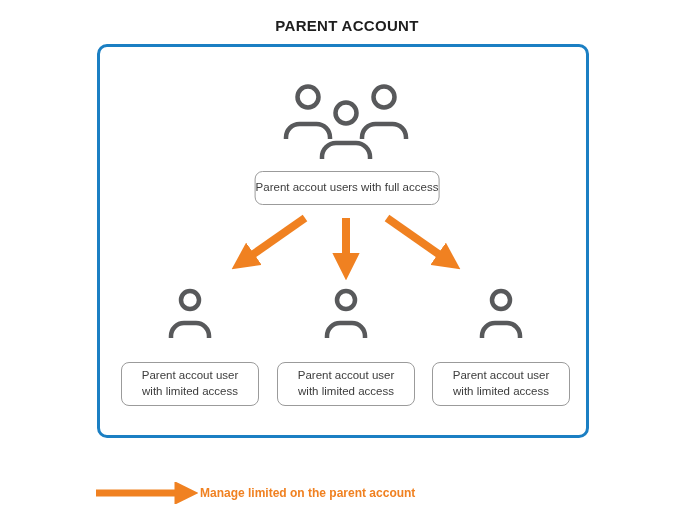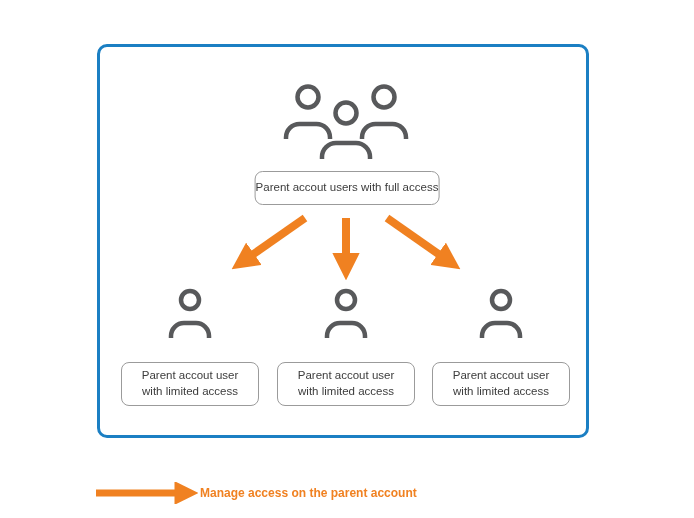--- a/index.html
+++ b/index.html
@@ -101,20 +101,21 @@
     font-size: 12px;
     font-weight: bold;
     color: #f08121;
   }
 </style>
 </head>
 <body>
 
 <div class="canvas">
 
+  <div class="diagram-title">PARENT ACCOUNT</div>
 
   <div class="main-box"></div>
 
   <svg class="icon-group" viewBox="0 0 132 80" aria-hidden="true">
     <g stroke="#58595b" stroke-width="4.5" fill="#ffffff">
 
       <circle cx="28" cy="15" r="10.5"></circle>
       <path d="M6 57 v-1.5 a13.5 13.5 0 0 1 13.5 -13.5 h17 a13.5 13.5 0 0 1 13.5 13.5 v1.5"></path>
 
       <circle cx="104" cy="15" r="10.5"></circle>
@@ -164,15 +165,15 @@
   <div class="pill pill-limited pos-2">Parent accout user with limited access</div>
 
   <svg class="legend-arrow" viewBox="0 0 116 22" aria-hidden="true">
     <defs>
       <marker id="ah2" viewBox="0 0 10 10" refX="4" refY="5" markerWidth="3.4" markerHeight="3.4" orient="auto">
         <path d="M0 0 L10 5 L0 10 z" fill="#f08121"></path>
       </marker>
     </defs>
     <line x1="2" y1="11" x2="90" y2="11" stroke="#f08121" stroke-width="7" marker-end="url(#ah2)"></line>
   </svg>
-  <div class="legend-text">Manage access on the parent account</div>
+  <div class="legend-text">Manage limited on the parent account</div>
 
 </div>
 
 </body></html>

